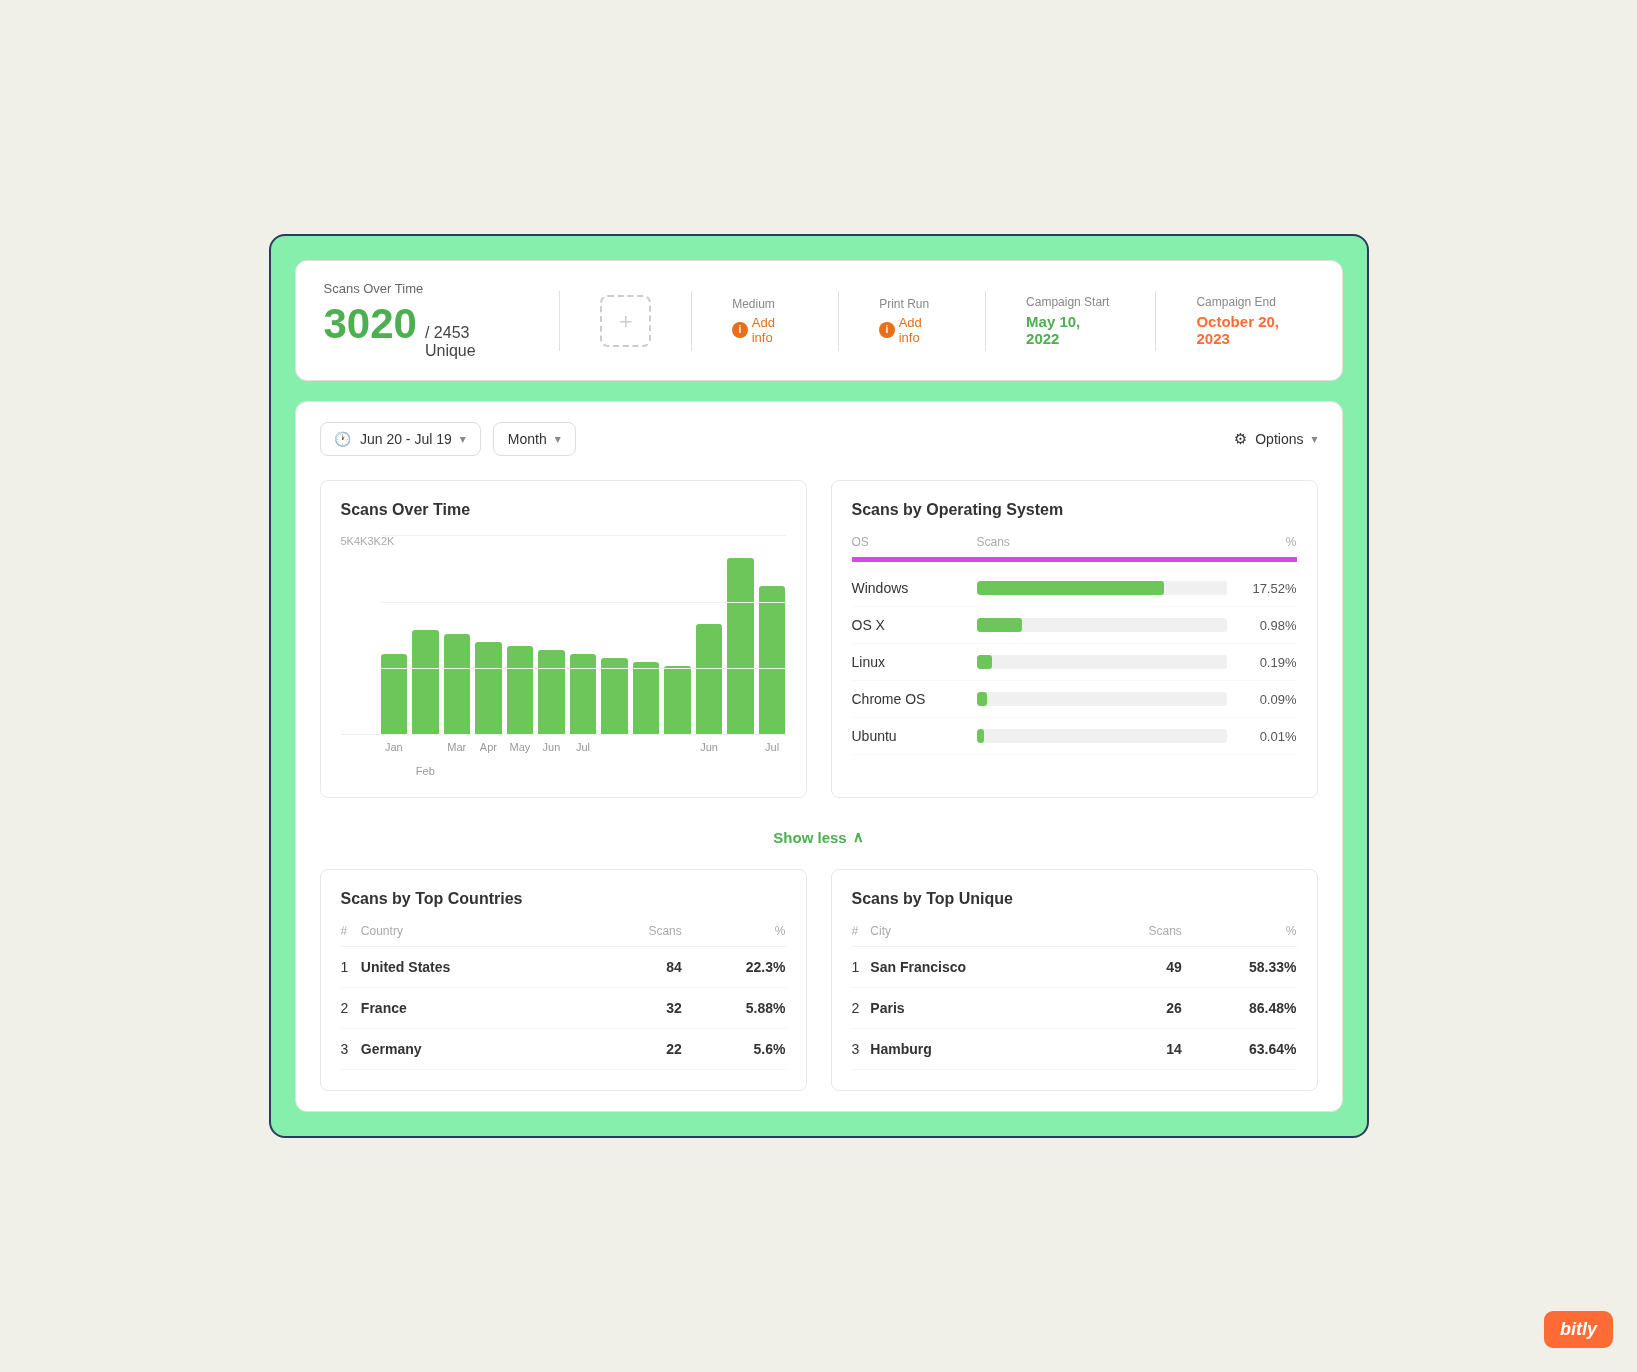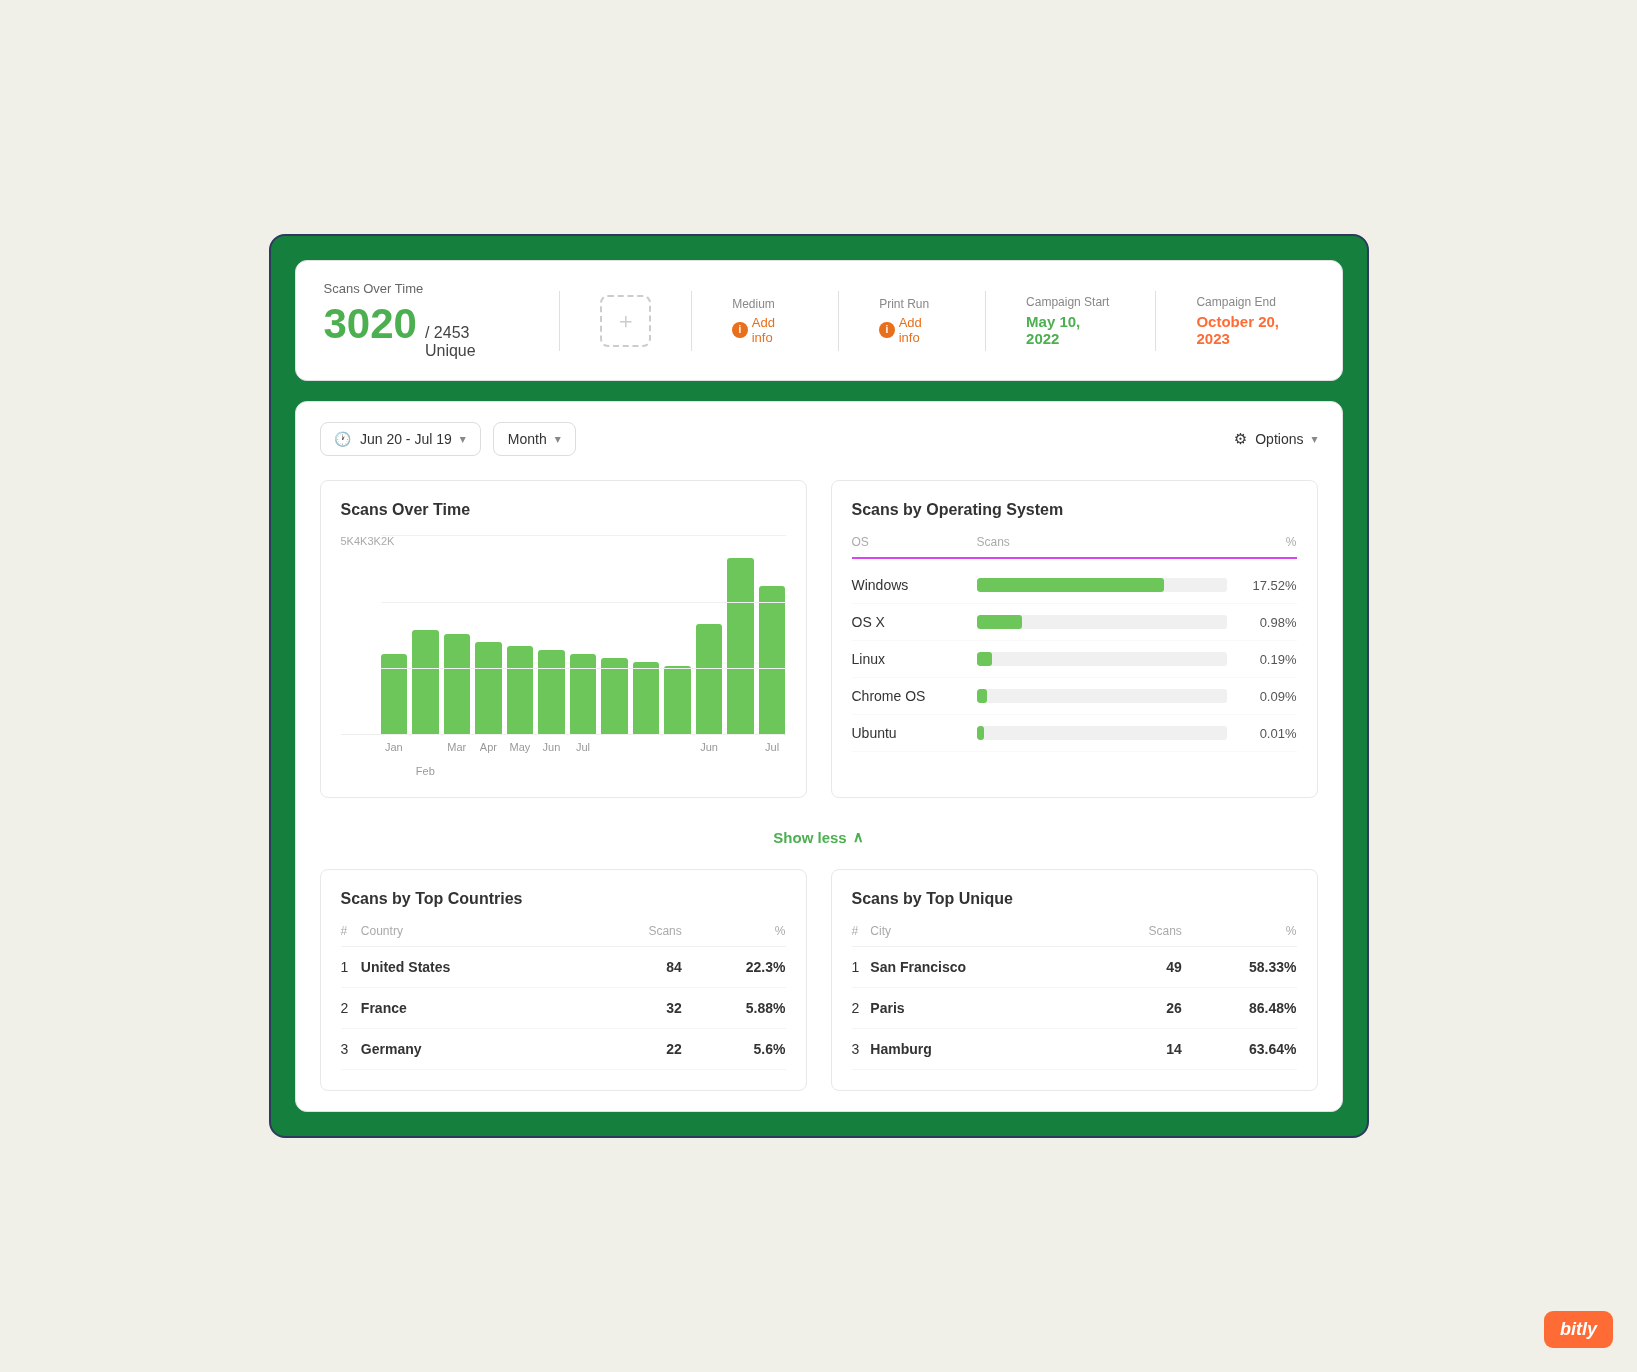--- a/index.html
+++ b/index.html
@@ -6,21 +6,21 @@
     body {
       background: #f0f0e8;
       font-family: -apple-system, BlinkMacSystemFont, 'Segoe UI', sans-serif;
       min-height: 100vh;
       display: flex;
       align-items: center;
       justify-content: center;
       padding: 20px;
     }
     .main-container {
-      background: #15803d;
+      background: #86efac;
       border: 2px solid #2d3a5e;
       border-radius: 16px;
       width: 1100px;
       padding: 24px;
       position: relative;
     }
     
     .stats-card {
       background: #fff;
       border: 1px solid #e0e0e0;
@@ -166,21 +166,21 @@
     }
     
     .os-table {
       width: 100%;
     }
     .os-header {
       display: flex;
       font-size: 12px;
       color: #aaa;
       padding-bottom: 8px;
-      border-bottom: 2px solid #d946ef;
+      border-bottom: 5px solid #d946ef;
       margin-bottom: 8px;
     }
     .os-col-name { flex: 1; }
     .os-col-bar { flex: 2; }
     .os-col-pct { text-align: right; width: 70px; }
     .os-row {
       display: flex;
       align-items: center;
       padding: 10px 0;
       border-bottom: 1px solid #f8f8f8;

